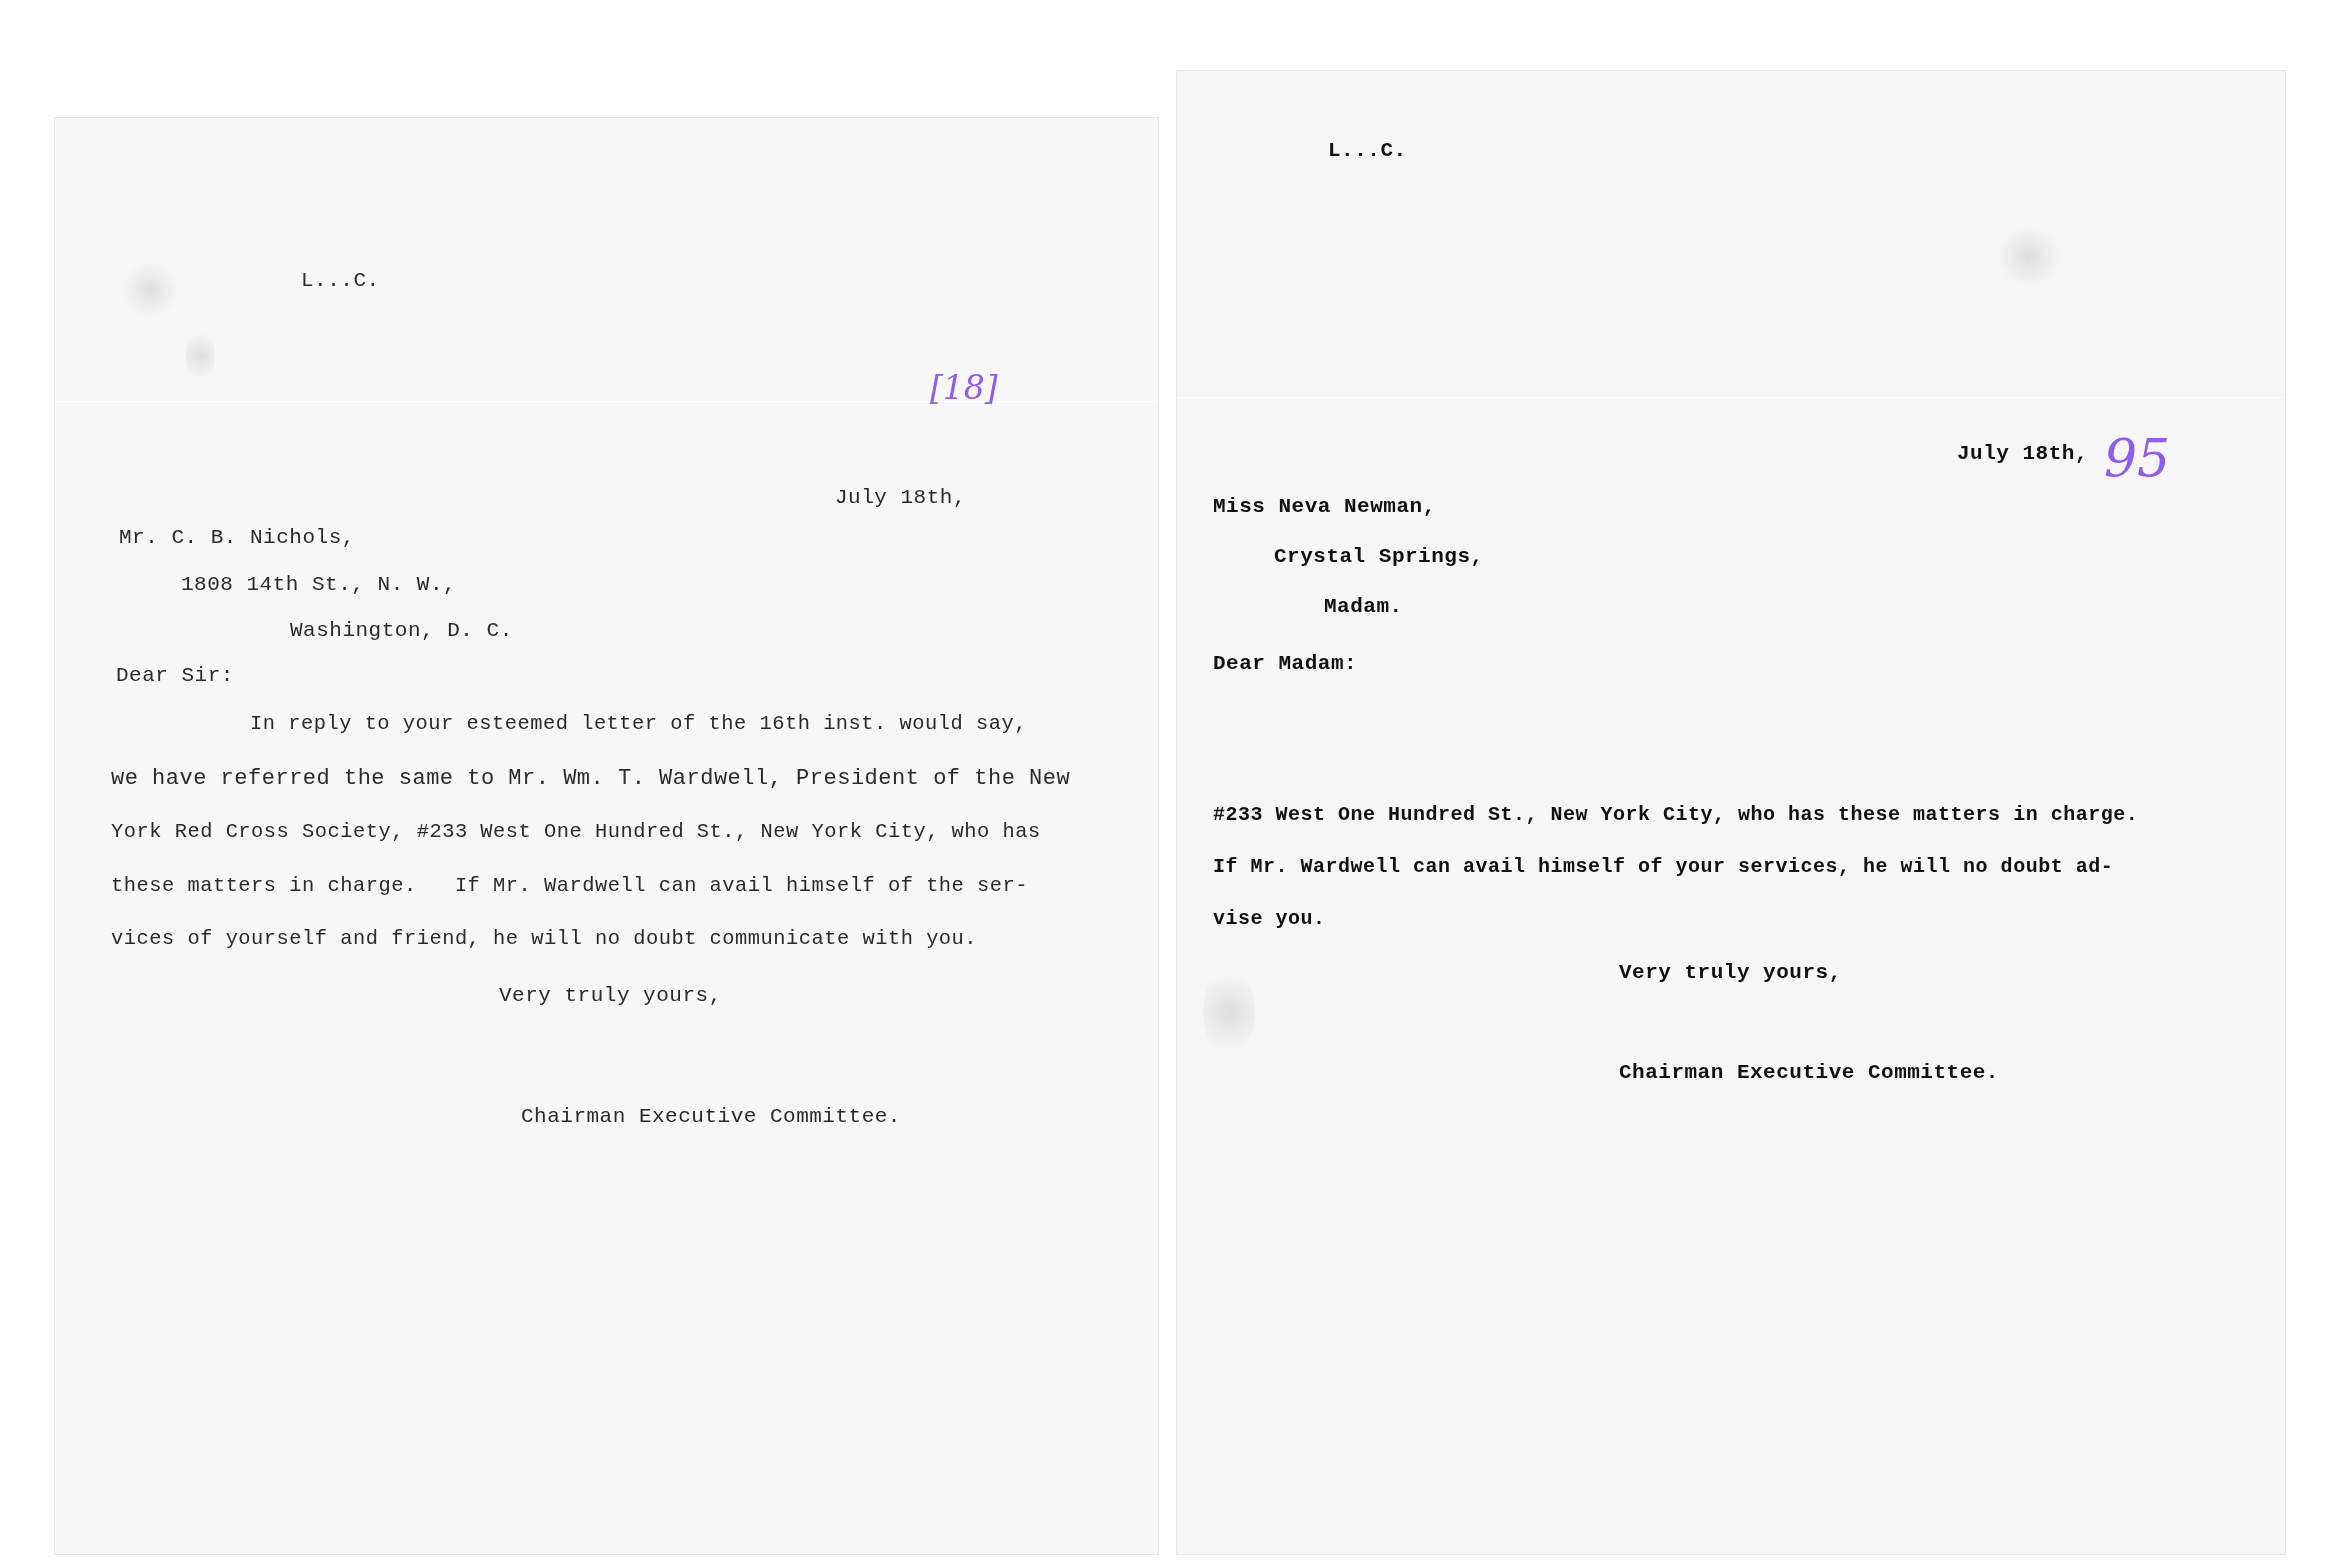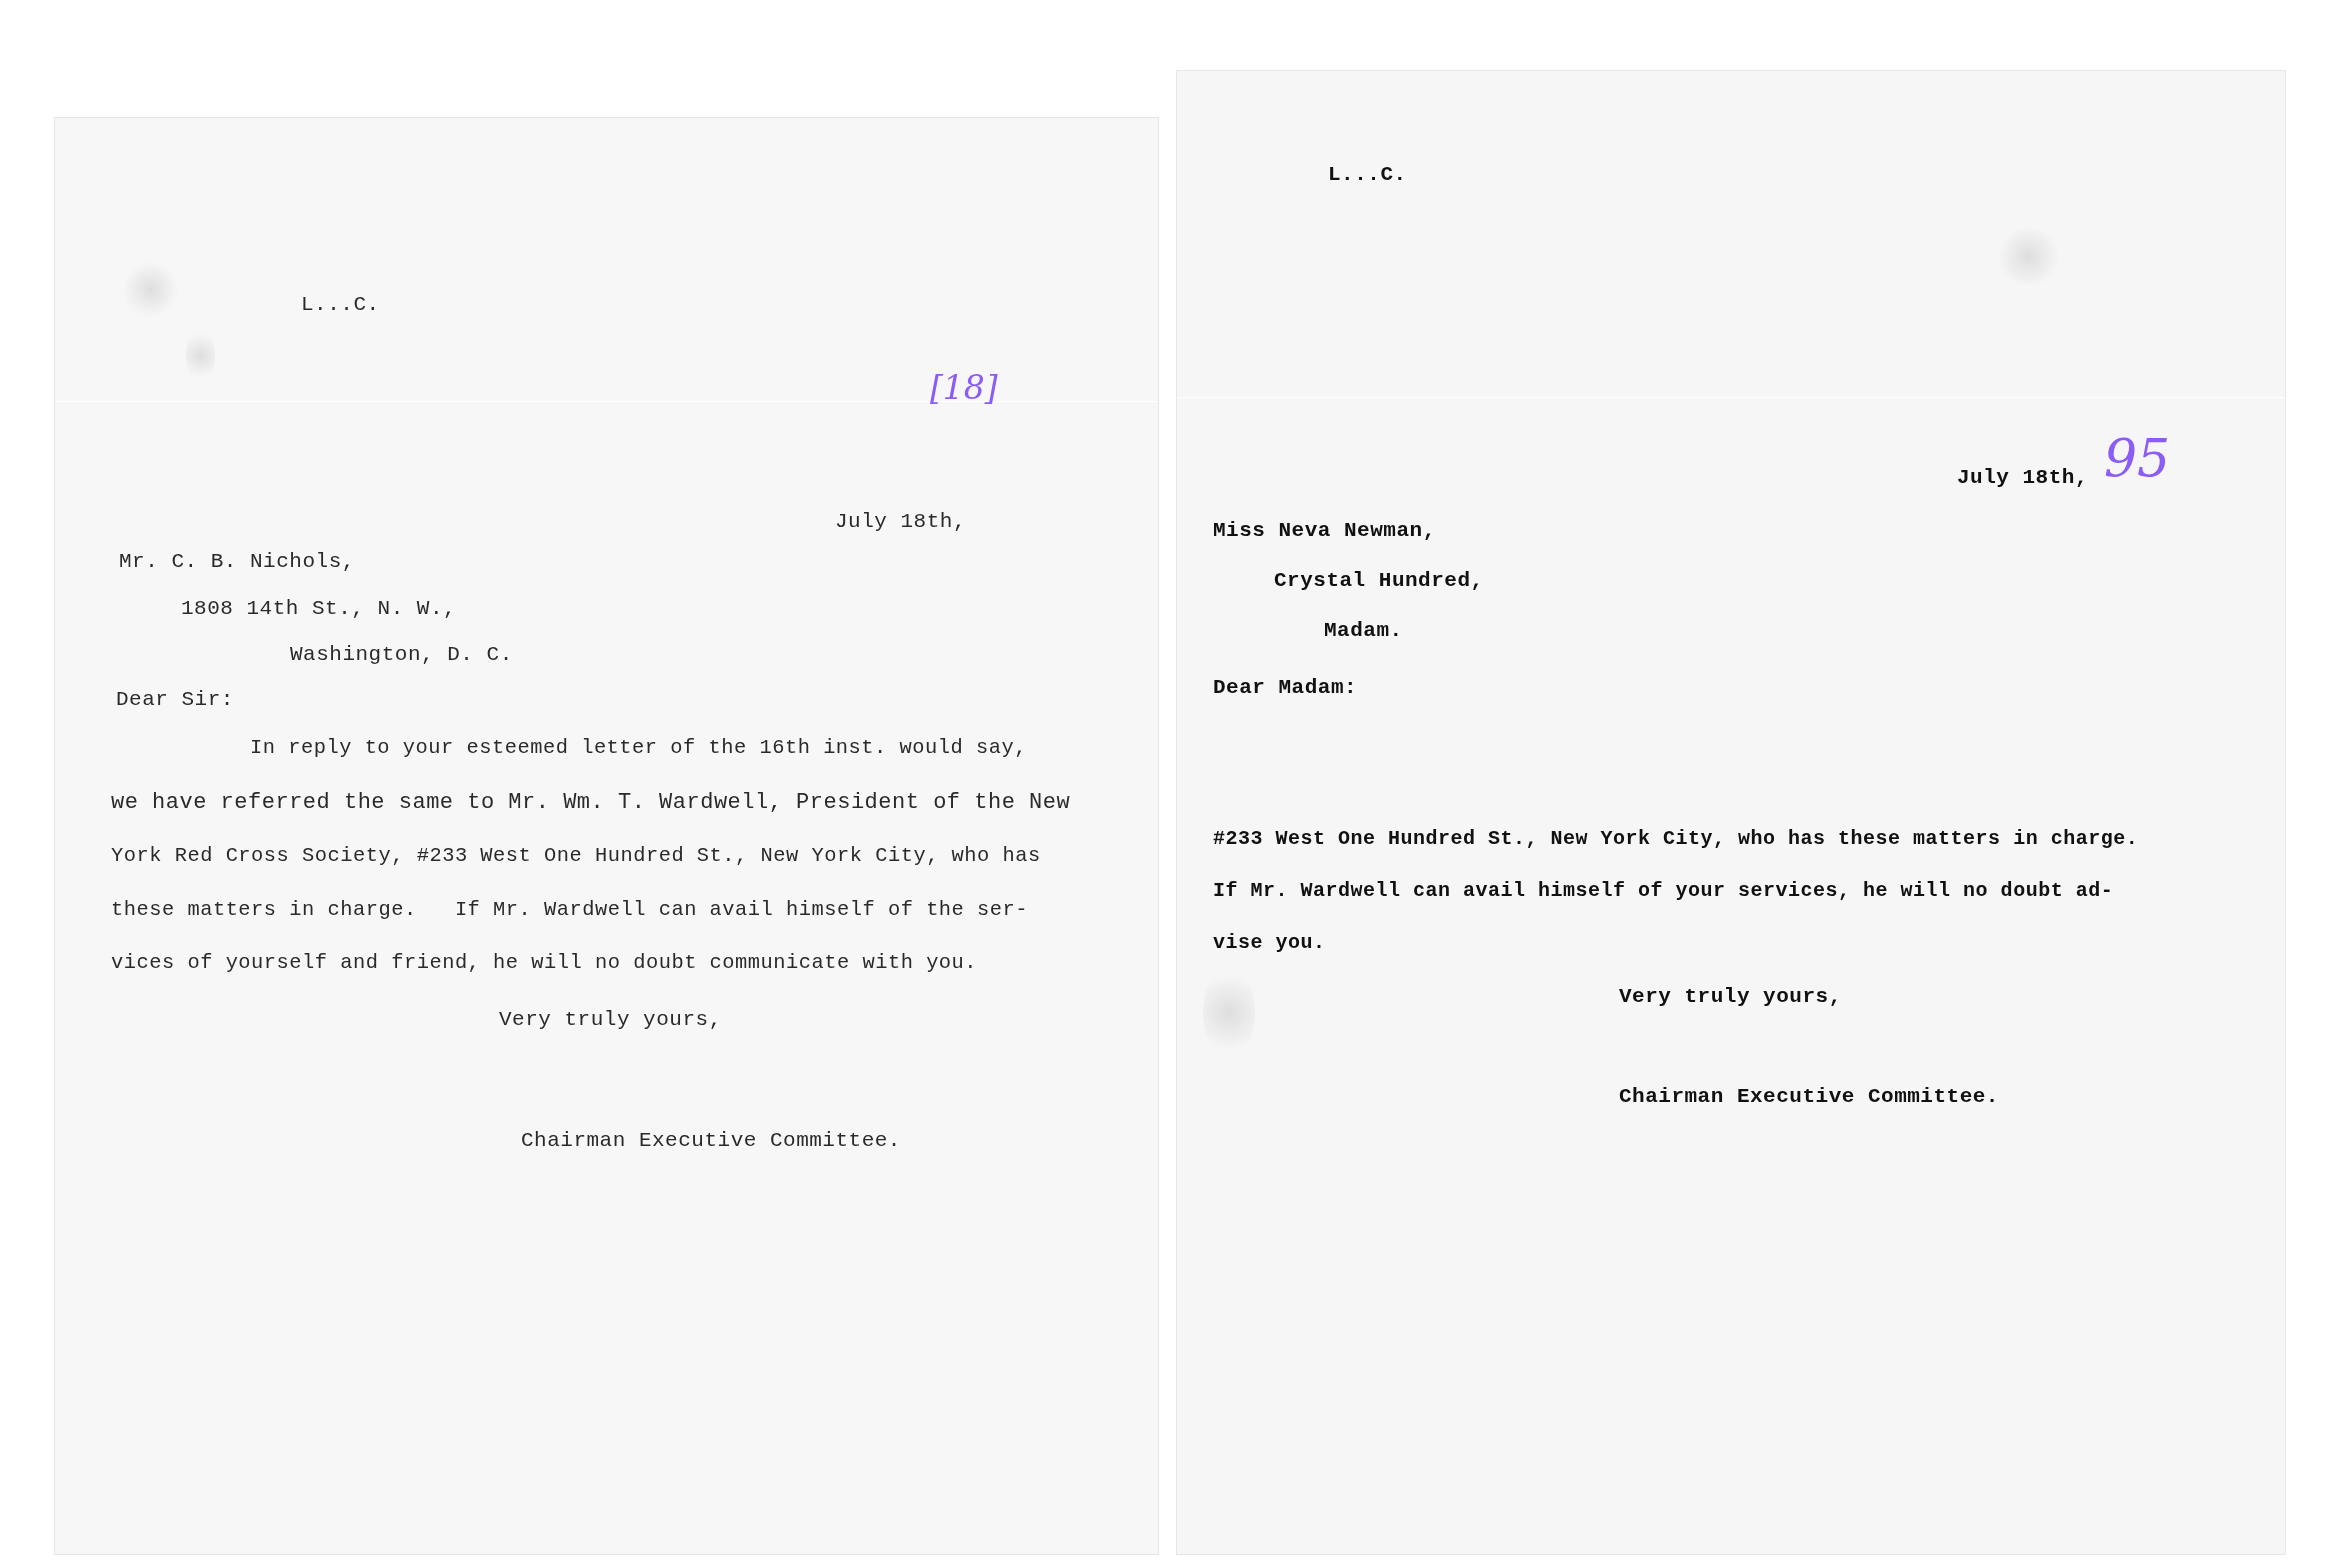--- a/index.html
+++ b/index.html
@@ -15,21 +15,21 @@
     position: absolute;
     background: #f7f7f7;
     box-shadow: 0 0 0 1px #e6e6e6;
   }
   .page.left  { left: 55px;  top: 118px; width: 1103px; height: 1436px; }
   .page.right { left: 1177px; top: 71px; width: 1108px; height: 1483px; background: #f6f6f6; }
   .fold {
     position: absolute; left: 0; right: 0; height: 1.4px;
     background: #ffffff; opacity: 0.9;
   }
-  .t { position: absolute; white-space: pre; font-size: 21px; line-height: 1; letter-spacing: 0.5px; margin-top: 24px; }
+  .t { position: absolute; white-space: pre; font-size: 21px; line-height: 1; letter-spacing: 0.5px; }
   .left .t  { color: #2a2a2a; }
   .right .t { color: #111111; font-weight: bold; }
   .hand {
     position: absolute; font-family: "DejaVu Serif", serif;
     color: #8b5cf6; font-style: italic;
   }
   .smudge {
     position: absolute; border-radius: 50%;
     background: radial-gradient(circle, rgba(150,150,150,0.25), rgba(150,150,150,0) 70%);
   }
@@ -67,21 +67,21 @@
   <div class="fold" style="top:326px;"></div>
   <div class="smudge" style="left:818px;top:157px;width:67px;height:57px;"></div>
   <div class="smudge" style="left:26px;top:894px;width:52px;height:95px;"></div>
 
   <div class="t" style="left:151px;top:69px;">L...C.</div>
 
   <div class="t" style="left:780px;top:372px;">July 18th,</div>
   <div class="hand" style="left:927px;top:357px;font-size:52px;">95</div>
 
   <div class="t" style="left:36px;top:425px;">Miss Neva Newman,</div>
-  <div class="t" style="left:97px;top:475px;">Crystal Hundred,</div>
+  <div class="t" style="left:97px;top:475px;">Crystal Springs,</div>
   <div class="t" style="left:147px;top:525px;">Madam.</div>
 
   <div class="t" style="left:36px;top:582px;text-align:center;">Dear Madam:</div>
 
   <div class="t" style="left:36px;top:734px;font-size:20px;">#233 West One Hundred St., New York City, who has these matters in charge.</div>
   <div class="t" style="left:36px;top:786px;font-size:20px;">If Mr. Wardwell can avail himself of your services, he will no doubt ad-</div>
   <div class="t" style="left:36px;top:838px;font-size:20px;">vise you.</div>
 
   <div class="t" style="left:442px;top:891px;">Very truly yours,</div>
   <div class="t" style="left:442px;top:991px;">Chairman Executive Committee.</div>

